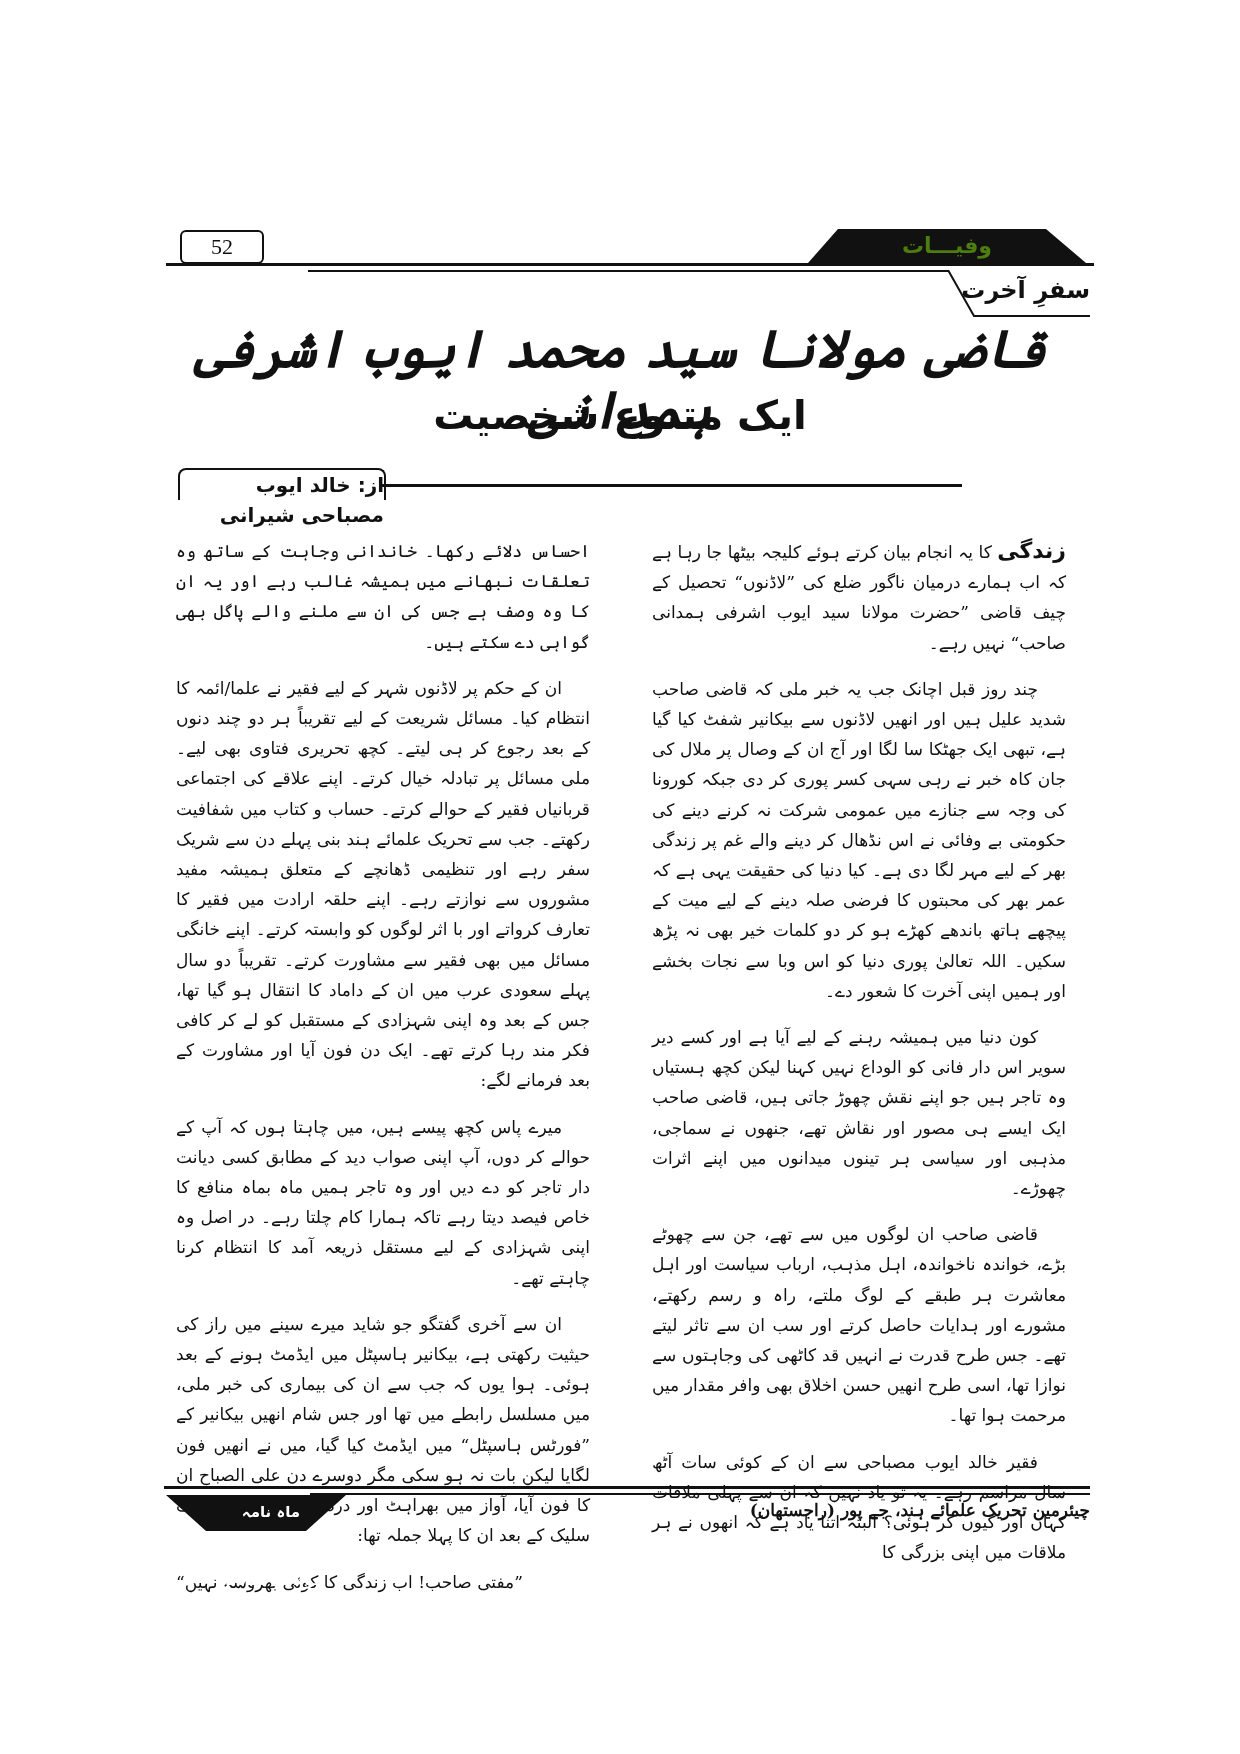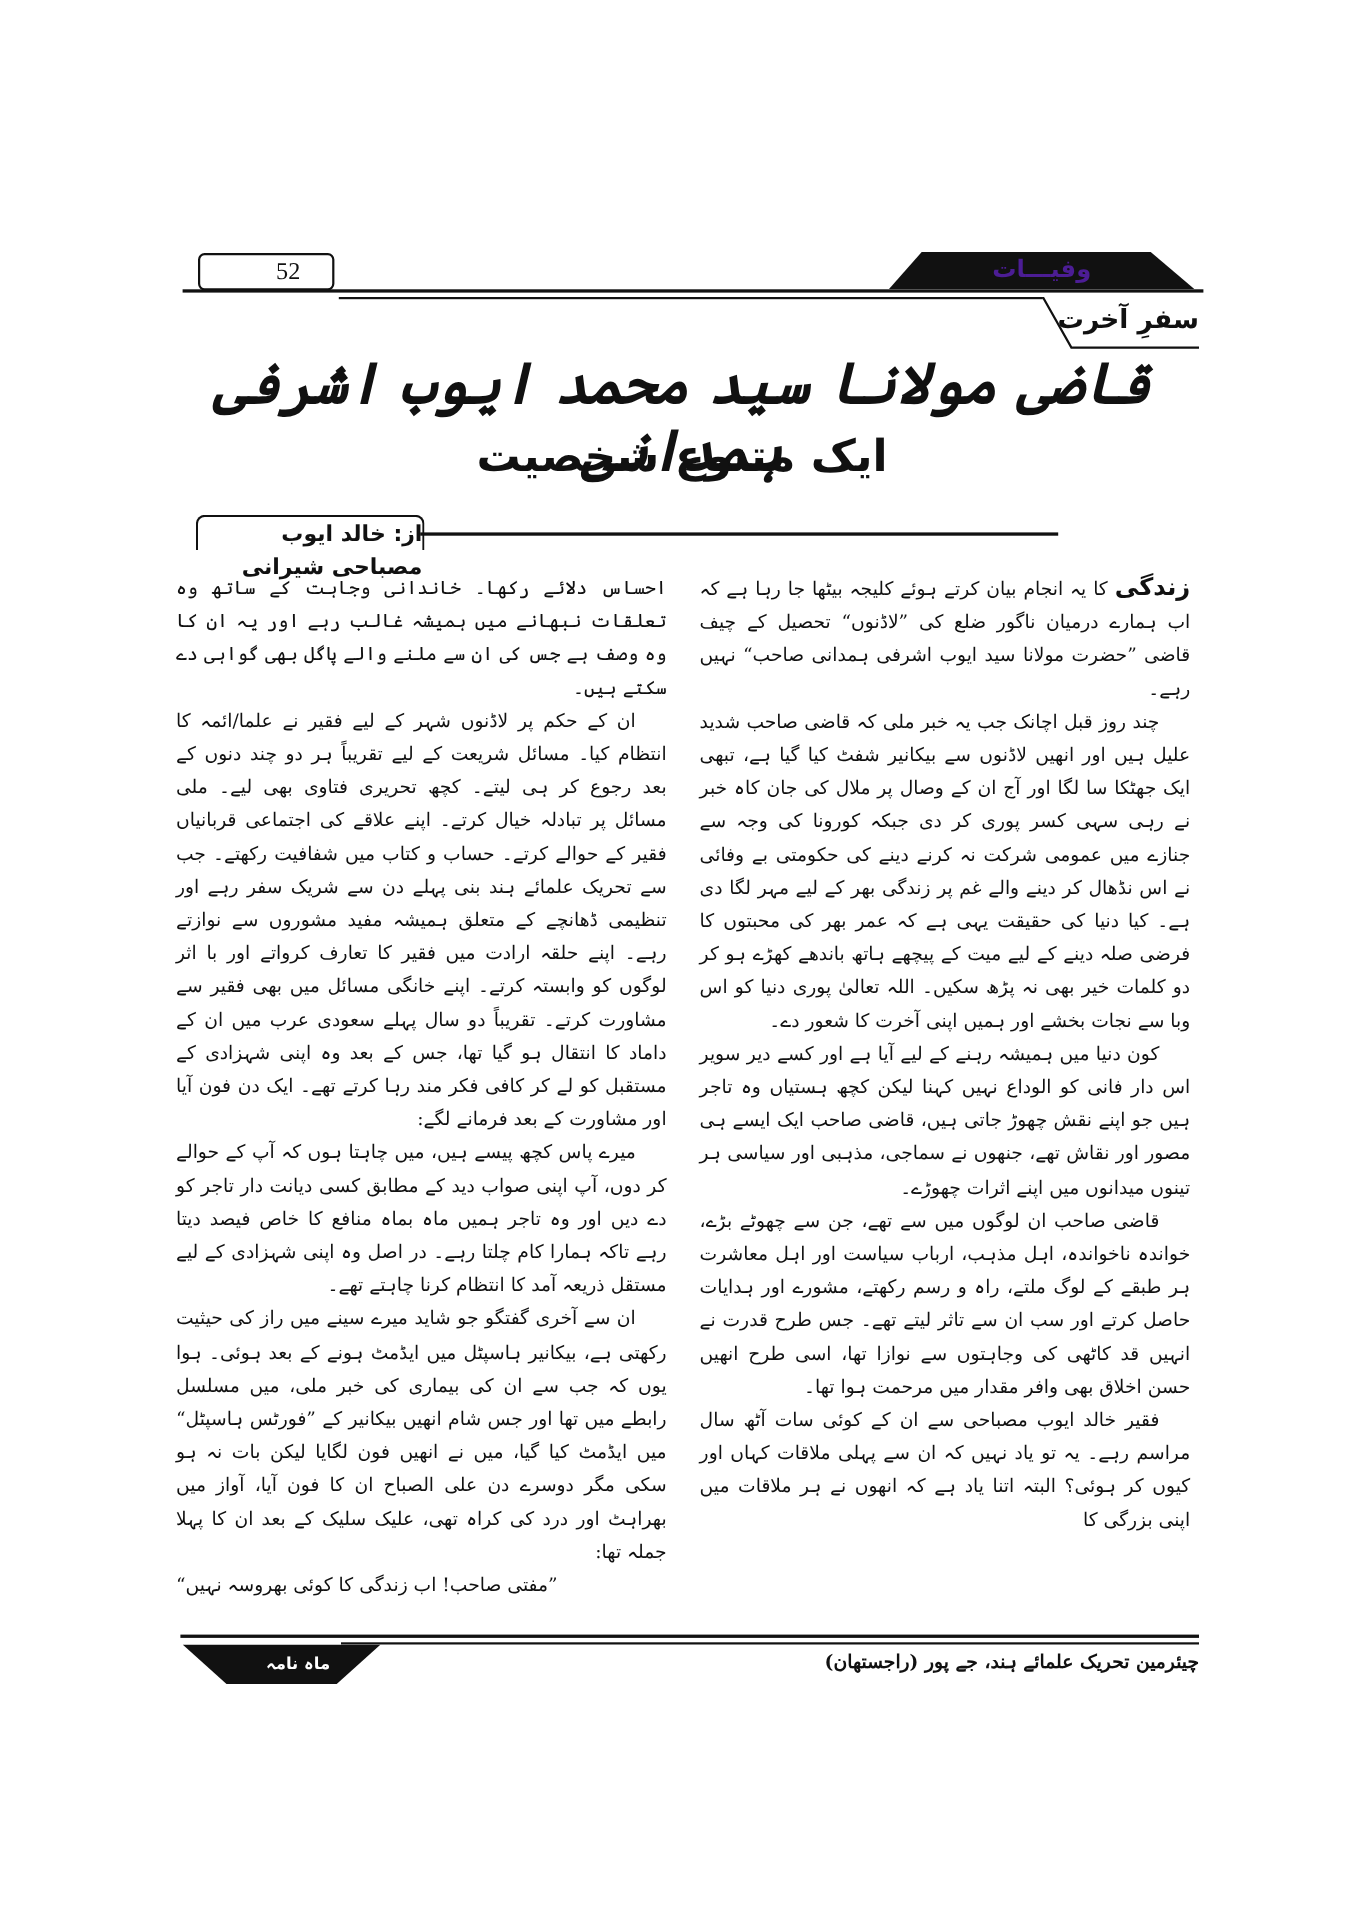--- a/index.html
+++ b/index.html
@@ -4,27 +4,27 @@
 <style>
   html, body { margin:0; padding:0; background:#ffffff; }
   body { width:1240px; height:1754px; position:relative; overflow:hidden;
          font-family:"DejaVu Sans", sans-serif; color:#111; }
   .page { position:absolute; left:0; top:0; width:1240px; height:1754px; }
 
   
   .page-num { position:absolute; left:180px; top:230px; width:80px; height:30px;
               border:2px solid #111; border-radius:6px; background:#fff;
               font-family:"Liberation Serif", serif; font-size:22px;
-              text-align:center; line-height:30px;padding-left:40px; }
+              text-align:center; line-height:30px; }
   .hdr-line1 { position:absolute; left:166px; top:263px; width:928px; height:3px; background:#111; }
   .hdr-line2 { position:absolute; left:308px; top:270px; width:640px; height:2px; background:#111; }
   .section-tab { position:absolute; left:808px; top:229px; width:278px; height:34px; }
   .section-tab svg { position:absolute; left:0; top:0; }
   .section-tab-label { position:absolute; left:0; top:0; width:278px; height:34px;
-                       text-align:center; color:#4c1d95; font-weight:bold; font-size:22px;
+                       text-align:center; color:#4d7c0f; font-weight:bold; font-size:22px;
                        line-height:34px; direction:rtl; letter-spacing:6px; }
   .sub-slant { position:absolute; left:940px; top:270px; width:150px; height:50px; }
   .subsection { position:absolute; right:150px; top:276px; font-size:24px; font-weight:bold;
                 direction:rtl; }
 
   .title { position:absolute; left:150px; top:318px; width:940px; text-align:center;
            direction:rtl; font-family:"DejaVu Serif", serif; font-size:52px; font-weight:bold;
            font-style:italic; letter-spacing:1px; }
   .subtitle { position:absolute; left:150px; top:392px; width:940px; text-align:center;
               direction:rtl; font-size:40px; font-weight:bold; letter-spacing:1px; }
@@ -33,21 +33,21 @@
   .byline-box { position:absolute; left:178px; top:468px; width:204px; height:30px;
                 border:2px solid #111; border-bottom:none; border-radius:8px 8px 0 0;
                 text-align:right; direction:rtl; font-size:20px; font-weight:bold; line-height:30px; }
   .byline-rule { position:absolute; left:382px; top:484px; width:580px; height:3px; background:#111; }
 
   
   .col { position:absolute; top:520px; width:446px; direction:rtl; text-align:justify;
          font-family:"DejaVu Serif", serif; font-size:17px; line-height:30.2px; }
   .col-right { left:636px; }
   .col-left { left:160px; }
-  .col p { margin:0; text-indent:28px; }
+  .col p { margin:16px; text-indent:28px; }
   .col p.noindent { text-indent:0; }
   .dropword { font-family:"DejaVu Sans", sans-serif; font-weight:bold; font-size:22px; }
   .quote { text-align:left; text-indent:0 !important; }
 
   
   .ftr-line1 { position:absolute; left:164px; top:1486px; width:926px; height:3px; background:#111; }
   .ftr-line2 { position:absolute; left:310px; top:1493px; width:780px; height:2px; background:#111; }
   .footer-tab { position:absolute; left:166px; top:1495px; width:180px; height:36px; }
   .footer-tab svg { position:absolute; left:0; top:0; }
   .footer-tab-label { position:absolute; left:40px; top:0; width:130px; height:36px; color:#fff;

